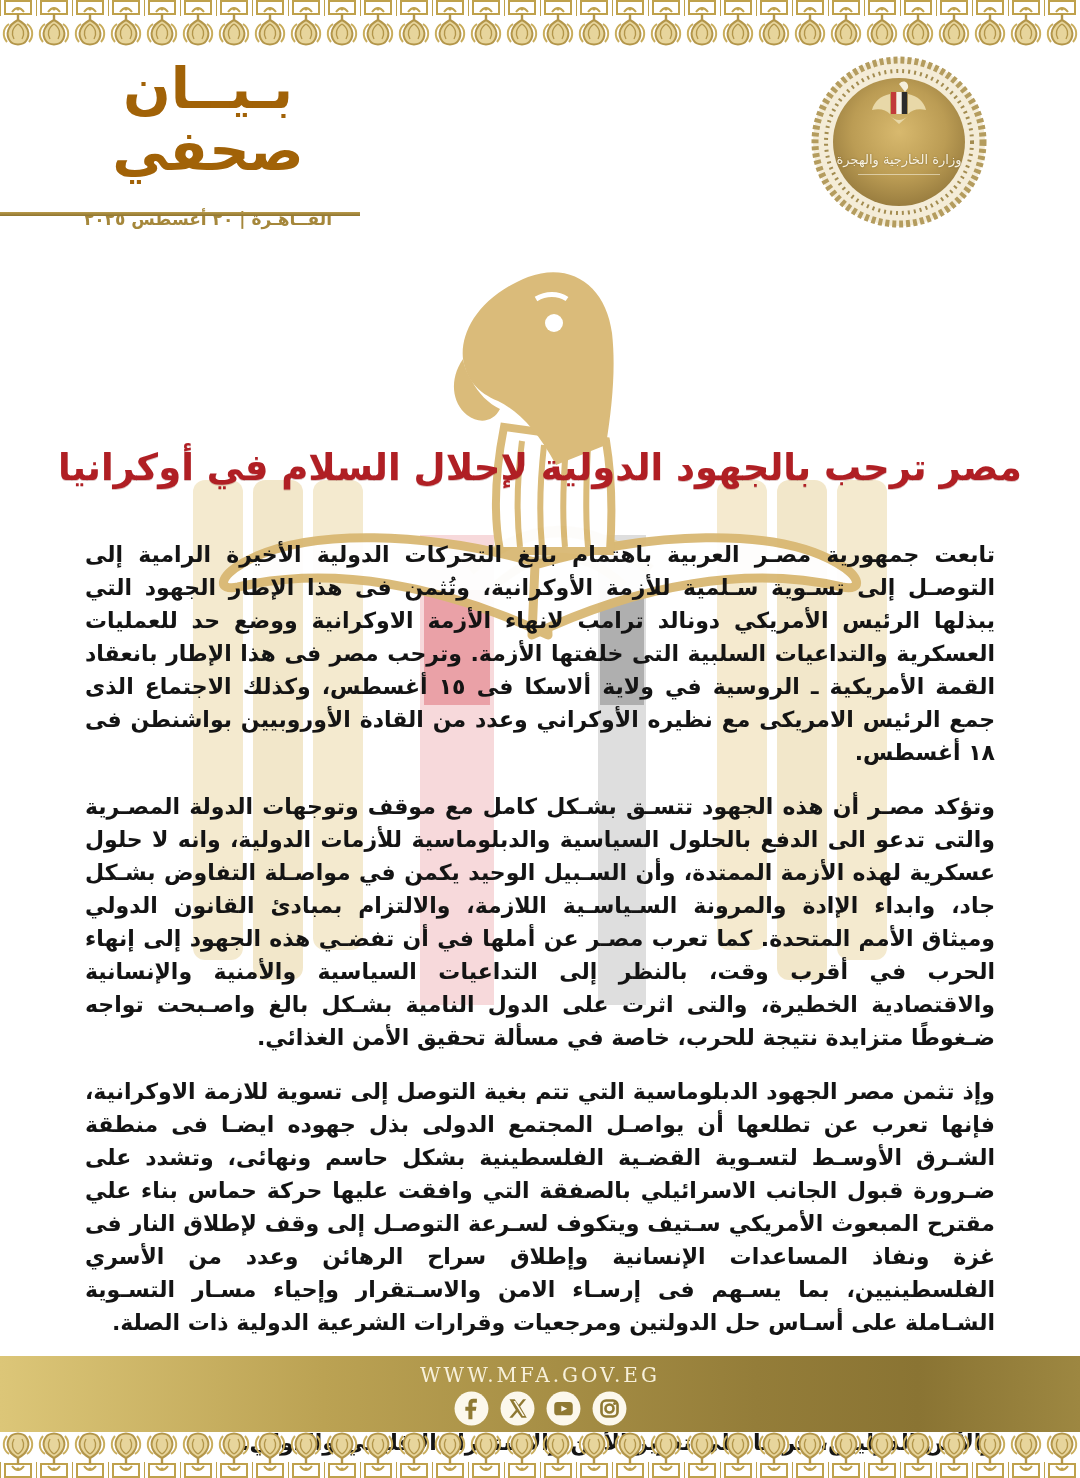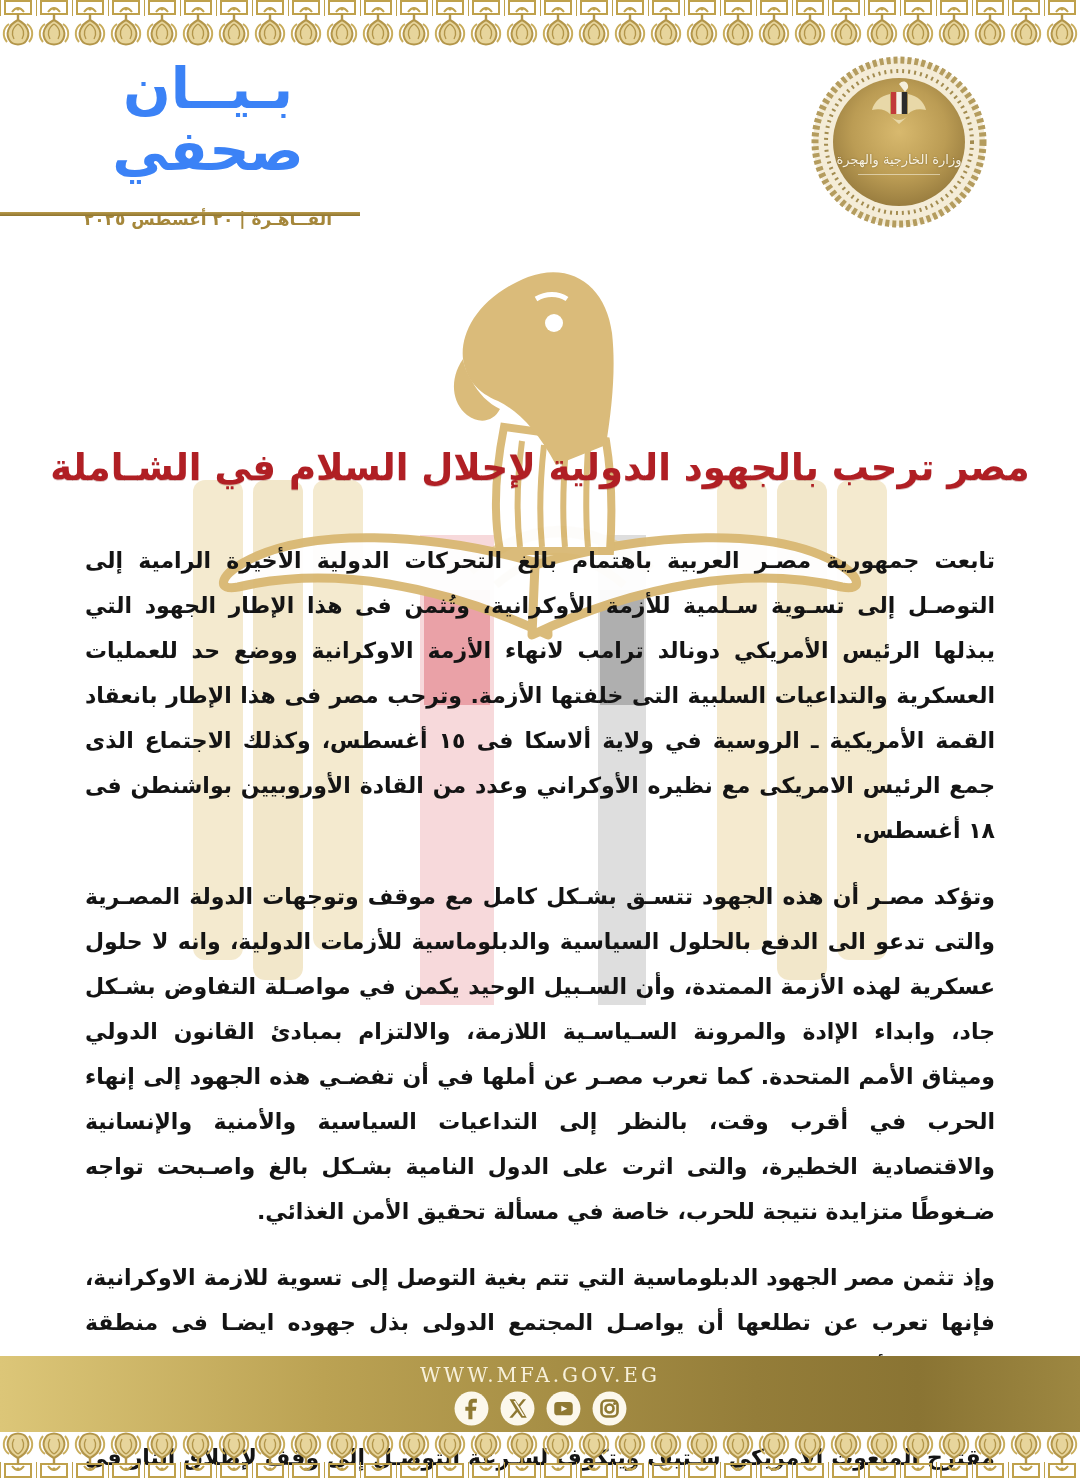--- a/index.html
+++ b/index.html
@@ -8,21 +8,21 @@
     background:#ffffff;overflow:hidden;
     font-family:"DejaVu Sans",sans-serif;
   }
   
   .border-top,.border-bottom{position:absolute;left:0;width:1080px;height:46px;}
   .border-top{top:0;}
   .border-bottom{bottom:0;transform:scaleY(-1);}
   
   .header-block{position:absolute;top:58px;left:28px;width:360px;text-align:center;}
   .press-title{
-    font-size:56px;font-weight:bold;color:#3b82f6;line-height:1.1;
+    font-size:56px;font-weight:bold;color:#a16207;line-height:1.1;
     letter-spacing:1px;
   }
   .press-date{
     margin-top:28px;font-size:17px;font-weight:bold;color:#a5873b;direction:rtl;
   }
   .header-rule{position:absolute;top:212px;left:0;width:360px;height:4px;
     background:linear-gradient(180deg,#b89a4a,#8f7530);}
   
   .seal{position:absolute;top:56px;left:810px;width:178px;height:172px;}
   .seal-text{
@@ -38,21 +38,21 @@
     position:absolute;top:446px;left:0;width:100%;text-align:center;
     direction:rtl;color:#b01f24;font-size:37px;font-weight:bold;
     white-space:nowrap;text-shadow:0 1px 0 rgba(120,10,10,.25);
   }
   
   .body-text{
     position:absolute;top:538px;left:85px;width:910px;direction:rtl;
   }
   .body-text p{
     margin:0 0 21px 0;text-align:justify;font-weight:bold;color:#141414;
-    font-size:22px;line-height:45px;
+    font-size:22px;line-height:33px;
   }
   
   .footer-bar{
     position:absolute;top:1356px;left:0;width:1080px;height:76px;
     background:linear-gradient(90deg,#dcc678 0%,#bba253 30%,#947d39 70%,#8a7433 85%,#9d8741 100%);
   }
   .footer-url{
     margin-top:7px;text-align:center;color:#f7f0da;
     font-family:"DejaVu Serif",serif;font-size:20px;letter-spacing:3px;
   }
@@ -142,21 +142,21 @@
       <path d="M566,212 C563,248 562,280 565,312" stroke="#d9b873" stroke-width="6" fill="none"></path>
       <path d="M588,212 C586,248 585,280 588,312" stroke="#d9b873" stroke-width="6" fill="none"></path>
 
       <path d="M528,42 C572,26 606,52 612,98 C616,134 612,172 606,210 L556,230 C538,196 518,176 498,166 C478,158 466,144 463,124 C460,98 478,62 528,42 Z" fill="#d9b873"></path>
       <path d="M463,124 C449,144 452,168 467,180 C480,190 494,186 500,174 C489,169 478,158 472,146 C467,138 464,131 463,124 Z" fill="#d9b873"></path>
       <circle cx="554" cy="88" r="9" fill="#ffffff"></circle>
       <path d="M536,64 C546,58 558,58 567,64" stroke="#ffffff" stroke-width="5" fill="none"></path>
     </g>
   </svg>
 
-  <div class="headline">مصر ترحب بالجهود الدولية لإحلال السلام في الشـاملة</div>
+  <div class="headline">مصر ترحب بالجهود الدولية لإحلال السلام في أوكرانيا</div>
 
   <div class="body-text">
     <p>تابعت جمهورية مصـر العربية باهتمام بالغ التحركات الدولية الأخيرة الرامية إلى التوصـل إلى تسـوية سـلمية للأزمة الأوكرانية، وتُثمن فى هذا الإطار الجهود التي يبذلها الرئيس الأمريكي دونالد ترامب لانهاء الأزمة الاوكرانية ووضع حد للعمليات العسكرية والتداعيات السلبية التى خلفتها الأزمة. وترحب مصر فى هذا الإطار بانعقاد القمة الأمريكية ـ الروسية في ولاية ألاسكا فى ١٥ أغسطس، وكذلك الاجتماع الذى جمع الرئيس الامريكى مع نظيره الأوكراني وعدد من القادة الأوروبيين بواشنطن فى ١٨ أغسطس.</p>
     <p>وتؤكد مصـر أن هذه الجهود تتسـق بشـكل كامل مع موقف وتوجهات الدولة المصـرية والتى تدعو الى الدفع بالحلول السياسية والدبلوماسية للأزمات الدولية، وانه لا حلول عسكرية لهذه الأزمة الممتدة، وأن السـبيل الوحيد يكمن في مواصـلة التفاوض بشـكل جاد، وابداء الإادة والمرونة السـياسـية اللازمة، والالتزام بمبادئ القانون الدولي وميثاق الأمم المتحدة. كما تعرب مصـر عن أملها في أن تفضـي هذه الجهود إلى إنهاء الحرب في أقرب وقت، بالنظر إلى التداعيات السياسية والأمنية والإنسانية والاقتصادية الخطيرة، والتى اثرت على الدول النامية بشـكل بالغ واصـبحت تواجه ضـغوطًا متزايدة نتيجة للحرب، خاصة في مسألة تحقيق الأمن الغذائي.</p>
     <p>وإذ تثمن مصر الجهود الدبلوماسية التي تتم بغية التوصل إلى تسوية للازمة الاوكرانية، فإنها تعرب عن تطلعها أن يواصـل المجتمع الدولى بذل جهوده ايضـا فى منطقة الشـرق الأوسـط لتسـوية القضـية الفلسطينية بشكل حاسم ونهائى، وتشدد على ضـرورة قبول الجانب الاسرائيلي بالصفقة التي وافقت عليها حركة حماس بناء علي مقترح المبعوث الأمريكي سـتيف ويتكوف لسـرعة التوصـل إلى وقف لإطلاق النار فى غزة ونفاذ المساعدات الإنسانية وإطلاق سراح الرهائن وعدد من الأسري الفلسطينيين، بما يسـهم فى إرسـاء الامن والاسـتقرار وإحياء مسـار التسـوية الشـاملة على أسـاس حل الدولتين ومرجعيات وقرارات الشرعية الدولية ذات الصلة.</p>
     <p>وتجدد مصر استعدادها لمواصلة إسهامها بالتعاون مع الأطراف الإقليمية والدولية وعلى رأسها الولايات المتحدة بشكل بناء في دعم المسارات الرامية إلى إقرار السلم والأمن الدوليين، حرصا على تعزيز الأمن والاستقرار الإقليمي والدولي.</p>
   </div>
 
   <div class="footer-bar">
     <div class="footer-url">WWW.MFA.GOV.EG</div>

